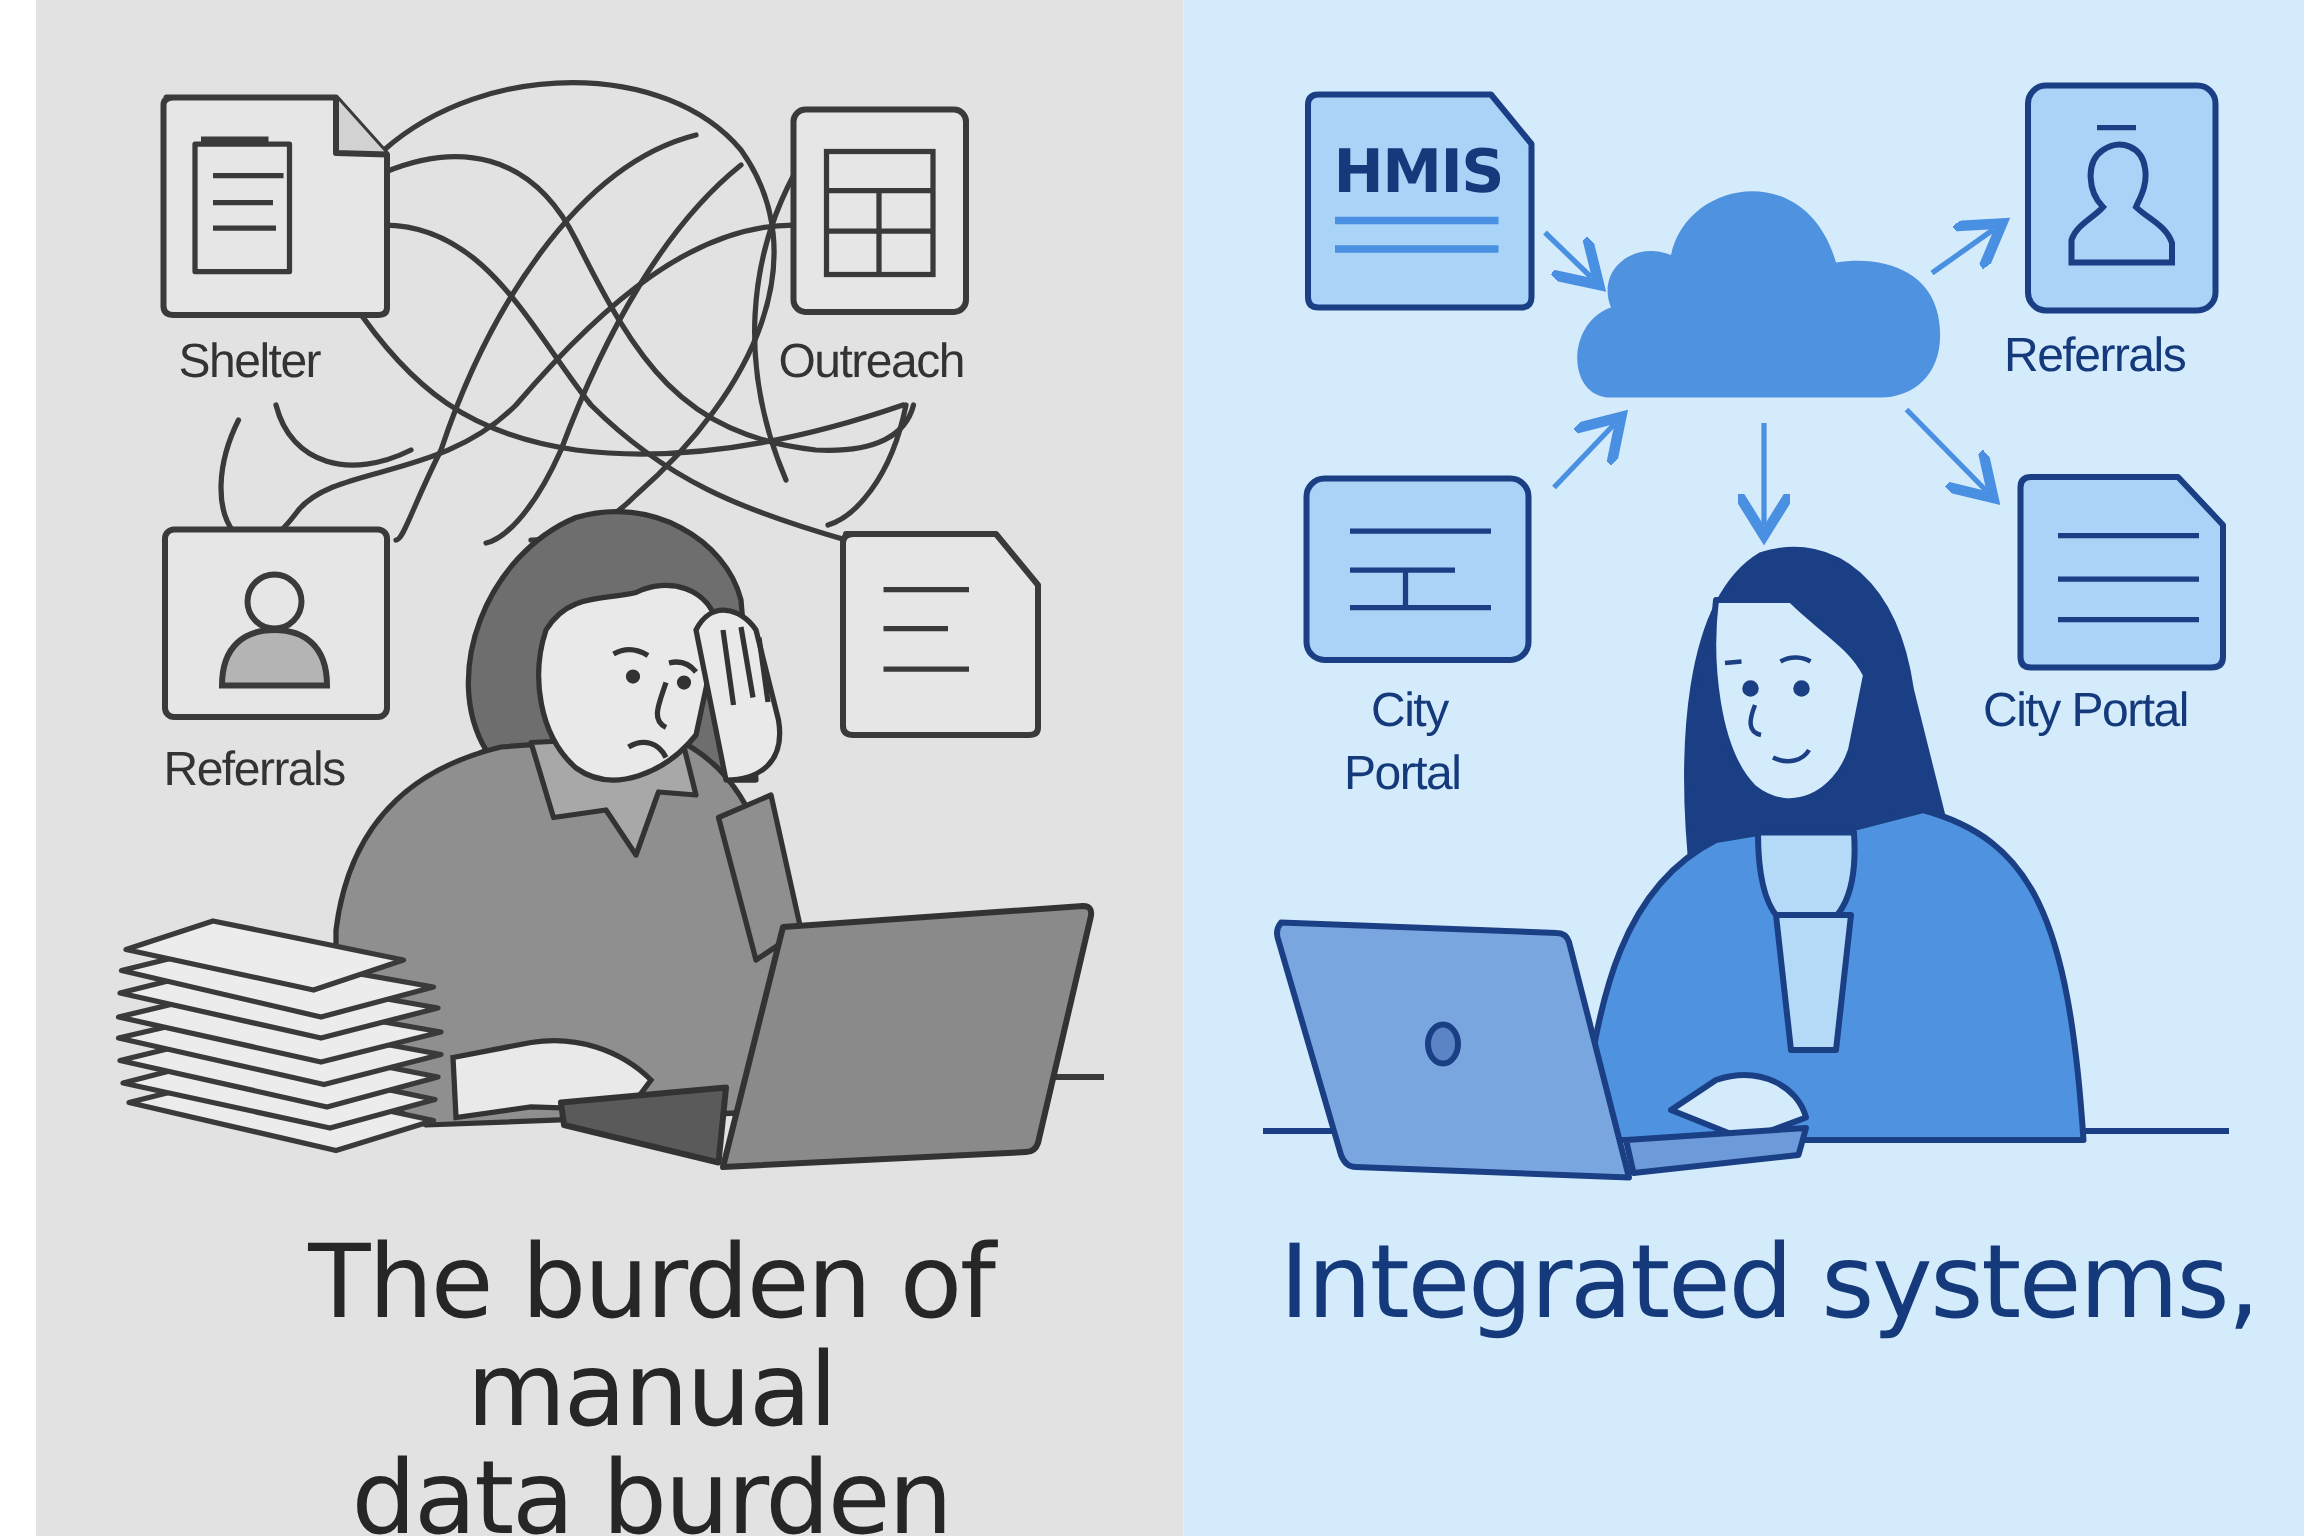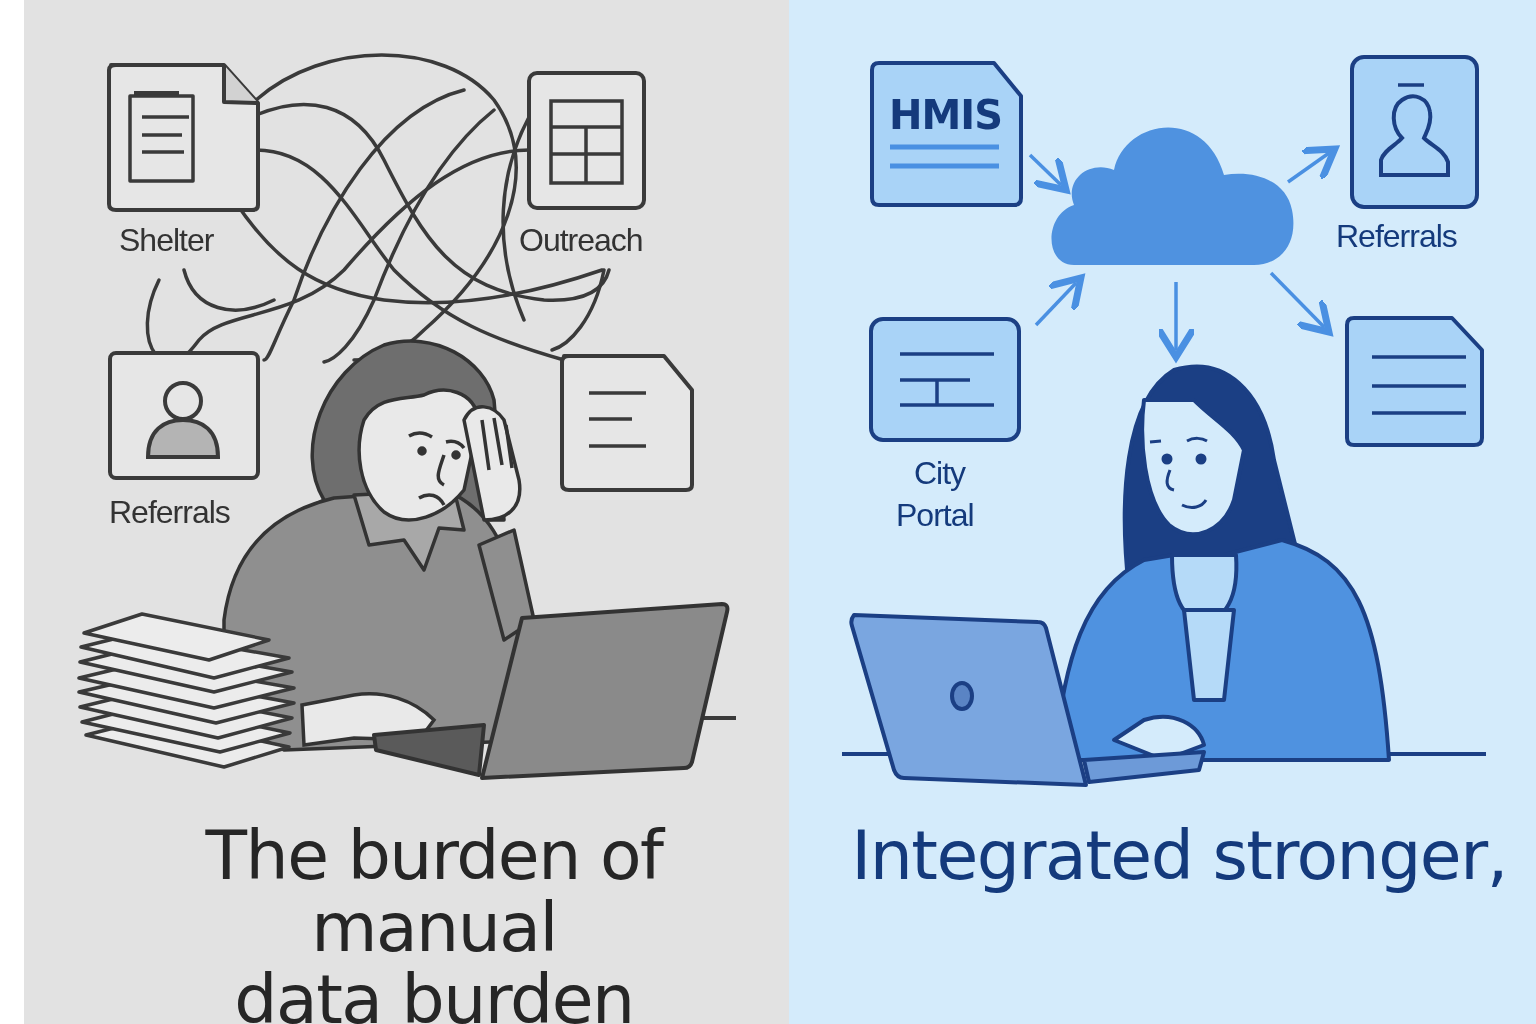--- a/index.html
+++ b/index.html
@@ -171,17 +171,18 @@
       <path d="M1060,760 L1180,752 L1175,770 L1065,782 Z" fill="#6d9ad8"></path>
       <path d="M830,615 Q826,620 828,626 L870,770 Q873,778 880,778 L1062,785 L1022,628 Q1020,622 1014,622 Z" fill="#7aa6e0"></path>
       <ellipse cx="938" cy="696" rx="10" ry="13" fill="#5a84c4"></ellipse>
     </g>
   </svg>
 
   <div class="hmis">HMIS</div>
   <div class="lbl" style="left:547px;top:218px;">Referrals</div>
   <div class="lbl" style="left:125px;top:455px;">City</div>
   <div class="lbl" style="left:107px;top:497px;">Portal</div>
+  <div class="lbl" style="left:533px;top:455px;">City Portal</div>
 
   <div class="caption">
-    <div>Integrated stronger,</div>
+    <div>Integrated systems,</div>
   </div>
 </div>
 
 </body></html>

